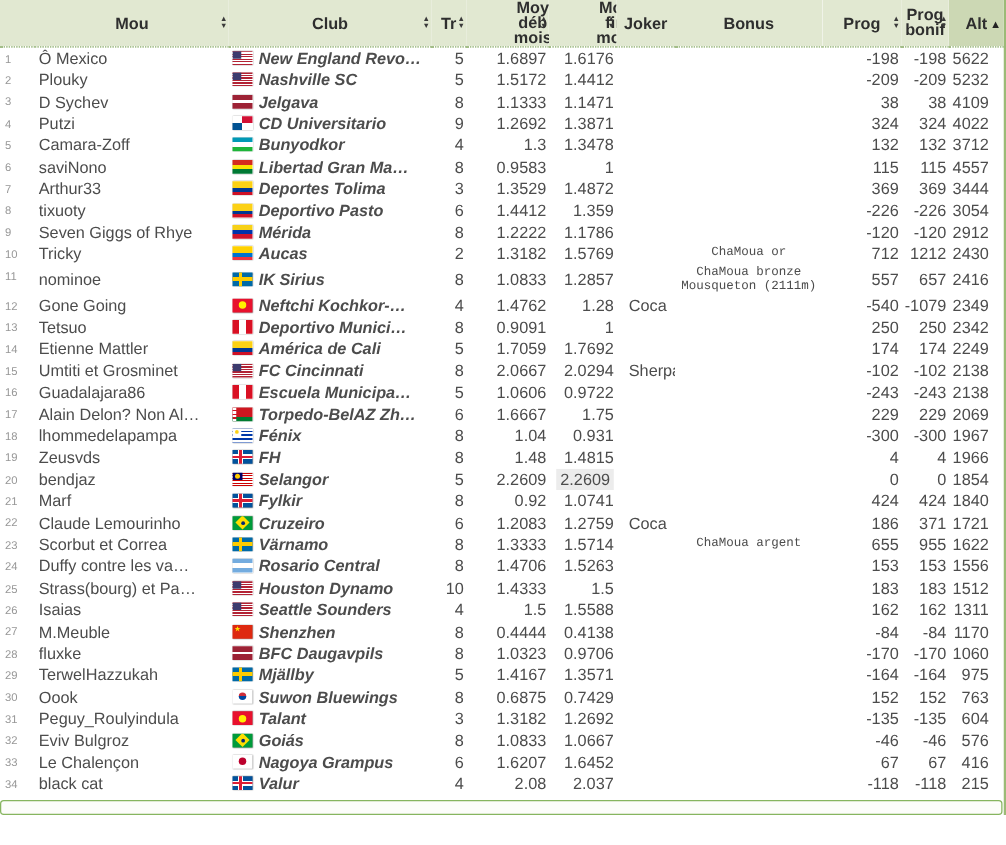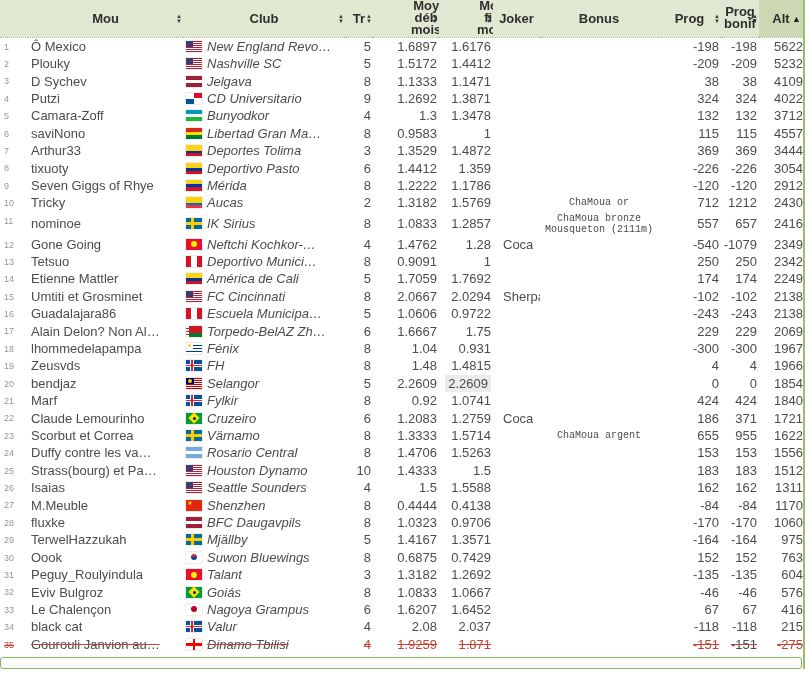--- a/index.html
+++ b/index.html
@@ -20,24 +20,24 @@
   .sort{position:absolute;right:1px;top:50%;transform:translateY(-50%);
     display:flex;flex-direction:column;color:#3a3a3a;}
   .sort i{font-style:normal;font-size:6px;line-height:5px;}
   .asc{position:absolute;right:2px;top:50%;transform:translateY(-50%);
     font-size:9px;color:#222;}
   tbody tr{height:17.4px;}
   tbody td{font-size:13px;color:#4c4c4c;line-height:15px;padding:0 2px;
     vertical-align:middle;overflow:hidden;white-space:nowrap;}
   td.c-rank{font-size:9px;color:#979797;vertical-align:top;padding:2px 0 0 4px;}
   td.c-name{padding-left:3px;margin-top:29px;}
-  td.c-club{padding-left:3px;}
+  td.c-club{padding-left:3px;font-weight:bold;}
   td.c-club em{font-style:italic;}
   td.num{text-align:right;padding-right:2px;}
-  td.c-alt{padding-right:0;}
+  td.c-alt{padding-right:12px;}
   td.c-joker{padding-left:10px;}
   td.c-bonus{font-size:10px;line-height:11px;text-align:center;
     white-space:normal;padding:1px 4px;font-family:Liberation Mono, monospace;}
   .hl{background:#ececec;padding:1px 3px;}
   
   tr.elim td{color:#c44236;text-decoration:line-through;text-decoration-color:#c44236;}
   tr.elim .nm,tr.elim em,tr.elim .pb{color:#4d4d4d;}
   
   .flag{display:inline-block;width:16px;height:11px;margin-right:5px;
     vertical-align:-1px;box-shadow:0 0 1px rgba(0,0,0,.45);position:relative;overflow:hidden;}
@@ -578,29 +578,16 @@
           <td class="c-club"><span class="flag f-is"></span><em>Valur</em></td>
           <td class="c-tr num">4</td>
           <td class="c-moydeb num">2.08</td>
           <td class="c-moyfin num">2.037</td>
           <td class="c-joker"></td>
           <td class="c-bonus"></td>
           <td class="c-prog num">-118</td>
           <td class="c-pbonif num"><span class="pb">-118</span></td>
           <td class="c-alt num">215</td>
         </tr>
-        <tr class="elim">
-          <td class="c-rank">35</td>
-          <td class="c-name"><span class="nm">Gourouli Janvion au…</span></td>
-          <td class="c-club"><span class="flag f-ge"></span><em>Dinamo Tbilisi</em></td>
-          <td class="c-tr num">4</td>
-          <td class="c-moydeb num">1.9259</td>
-          <td class="c-moyfin num">1.871</td>
-          <td class="c-joker"></td>
-          <td class="c-bonus"></td>
-          <td class="c-prog num">-151</td>
-          <td class="c-pbonif num"><span class="pb">-151</span></td>
-          <td class="c-alt num">-275</td>
-        </tr>
       </tbody>
   </table>
   <div class="footer-bar"></div>
 </div>
 
 </body></html>

